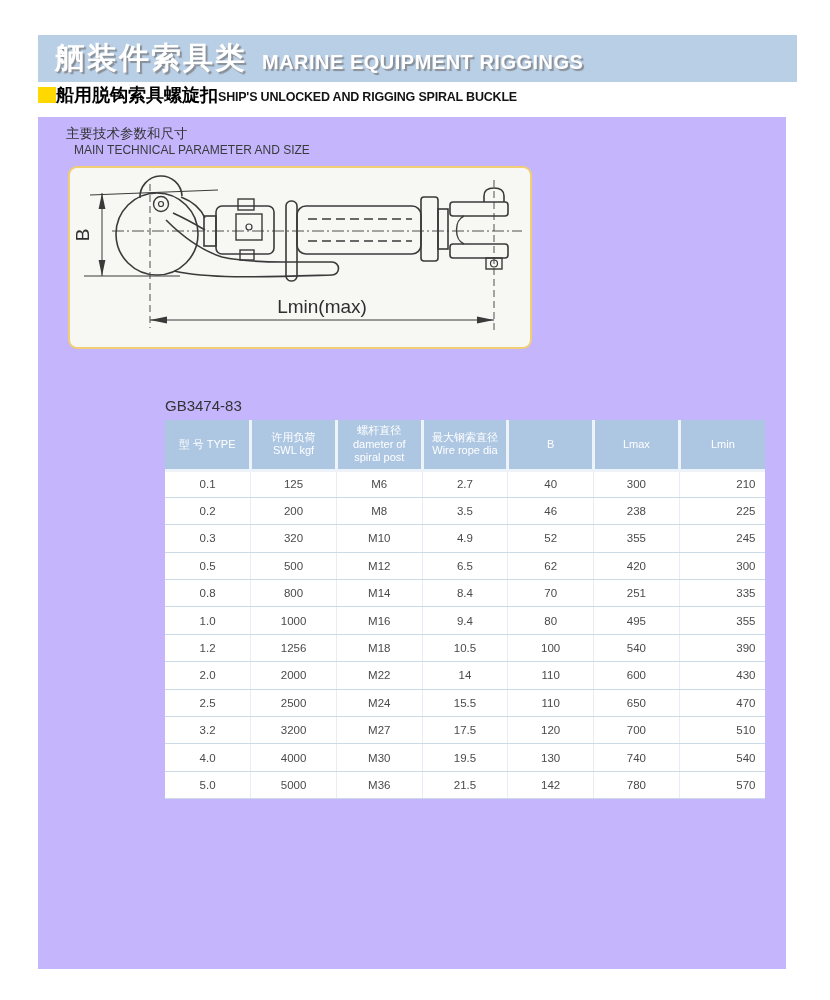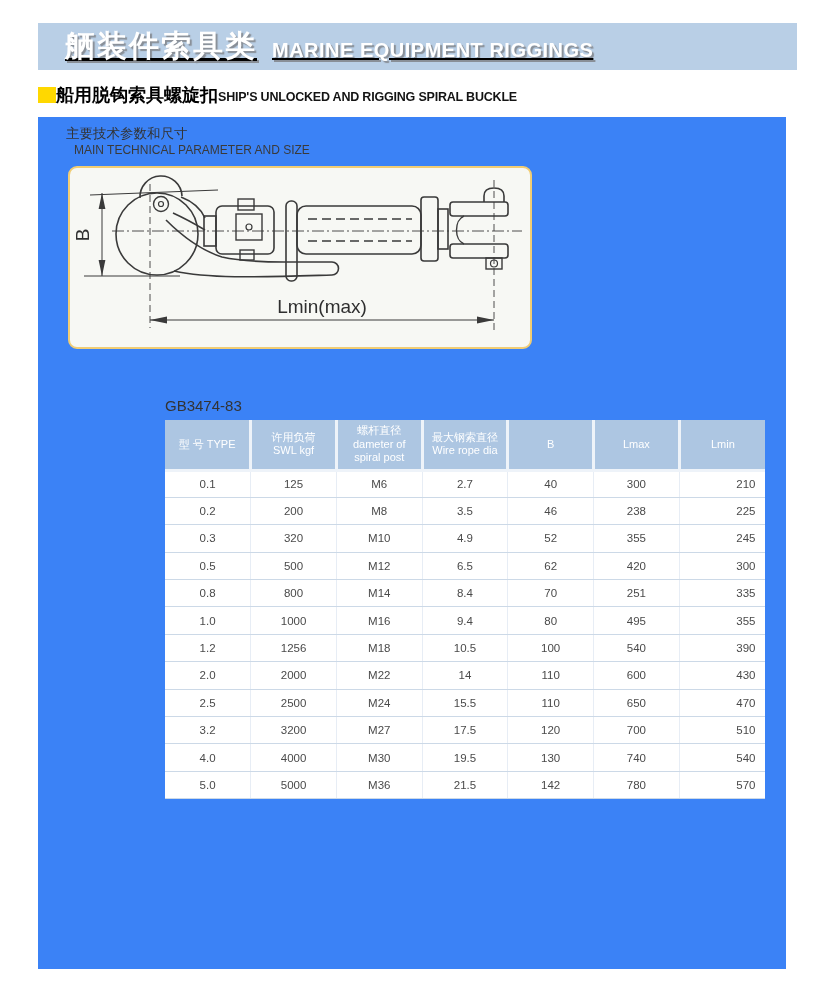--- a/index.html
+++ b/index.html
@@ -2,43 +2,42 @@
 <html><head>
 <meta charset="utf-8">
 <style>
   * { box-sizing: border-box; }
   html,body { margin:0; padding:0; background:#ffffff; }
   .page {
     position:relative; width:830px; height:1000px; background:#ffffff;
     font-family:"Liberation Sans", sans-serif; overflow:hidden;
   }
   .banner {
-    position:absolute; left:38px; top:23px; width:759px; height:47px;
+    position:absolute; left:38px; top:35px; width:759px; height:47px;
     background:#b9cfe6; display:flex; align-items:center; gap:15px;
-    padding-left:27px;
-    text-decoration:underline;
+    padding-left:17px;
   }
   .banner-zh {
     font-size:30px; font-weight:bold; color:#ffffff; letter-spacing:2px;
     text-shadow:2px 2px 1px #898f97;
   }
   .banner-en {
     font-size:20px; font-weight:bold; color:#ffffff; letter-spacing:0.5px;
     text-shadow:2px 2px 1px #898f97; margin-top:8px;
   }
   .section-row {
     position:absolute; left:38px; top:84px; height:22px;
     display:flex; align-items:center; gap:0;
   }
   .bullet { width:18px; height:16px; background:#ffd800; }
   .section-zh { font-size:18px; font-weight:bold; color:#000000; }
   .section-en { font-size:12.5px; font-weight:bold; color:#141414; margin-top:3px; letter-spacing:-0.2px; }
   .content {
     position:absolute; left:38px; top:117px; width:748px; height:852px;
-    background:#3b82f6;
+    background:#c4b5fd;
   }
   .params-zh { position:absolute; left:28px; top:8px; font-size:13.5px; color:#333333; }
   .params-en { position:absolute; left:36px; top:26px; font-size:12px; color:#3a3a3a; }
   .diagram-box {
     position:absolute; left:30px; top:49px; width:464px; height:183px;
     background:#f7f8f4; border:2px solid #f1cd74; border-radius:9px;
   }
   .diagram-box svg { position:absolute; left:0; top:0; }
   .standard { position:absolute; left:127px; top:280px; font-size:15px; color:#333333;text-align:center; }
   table.spec {

